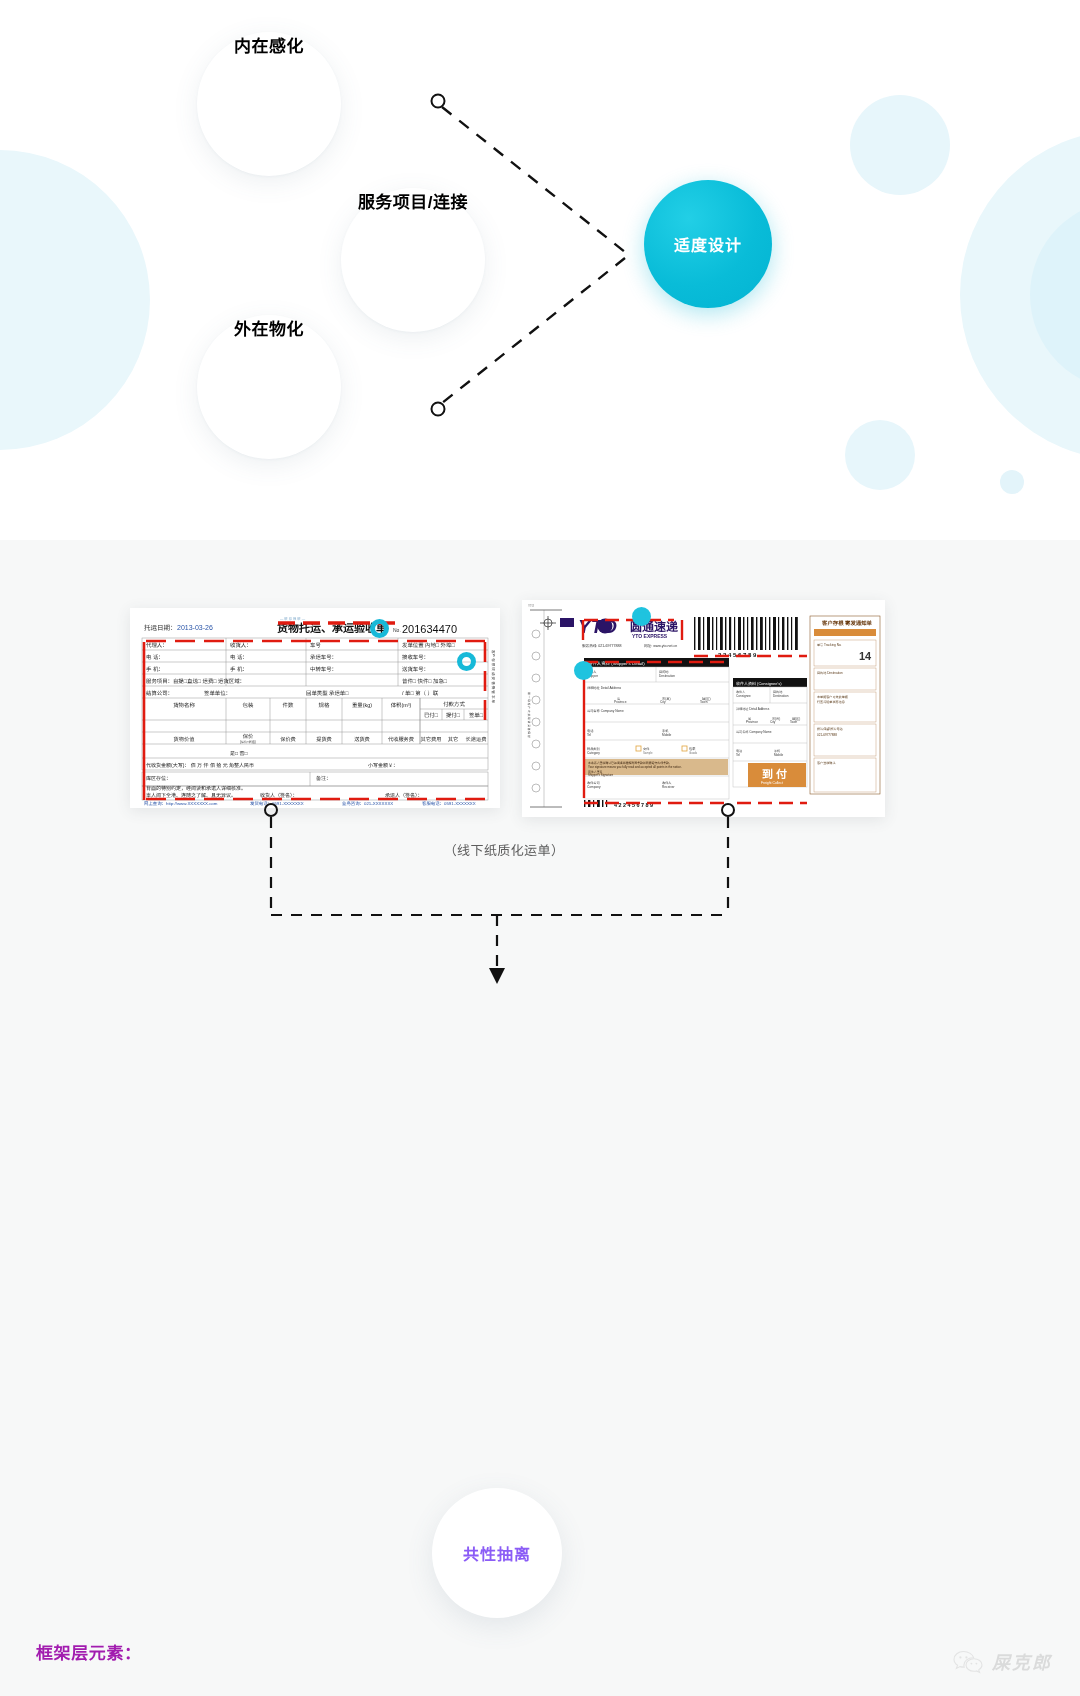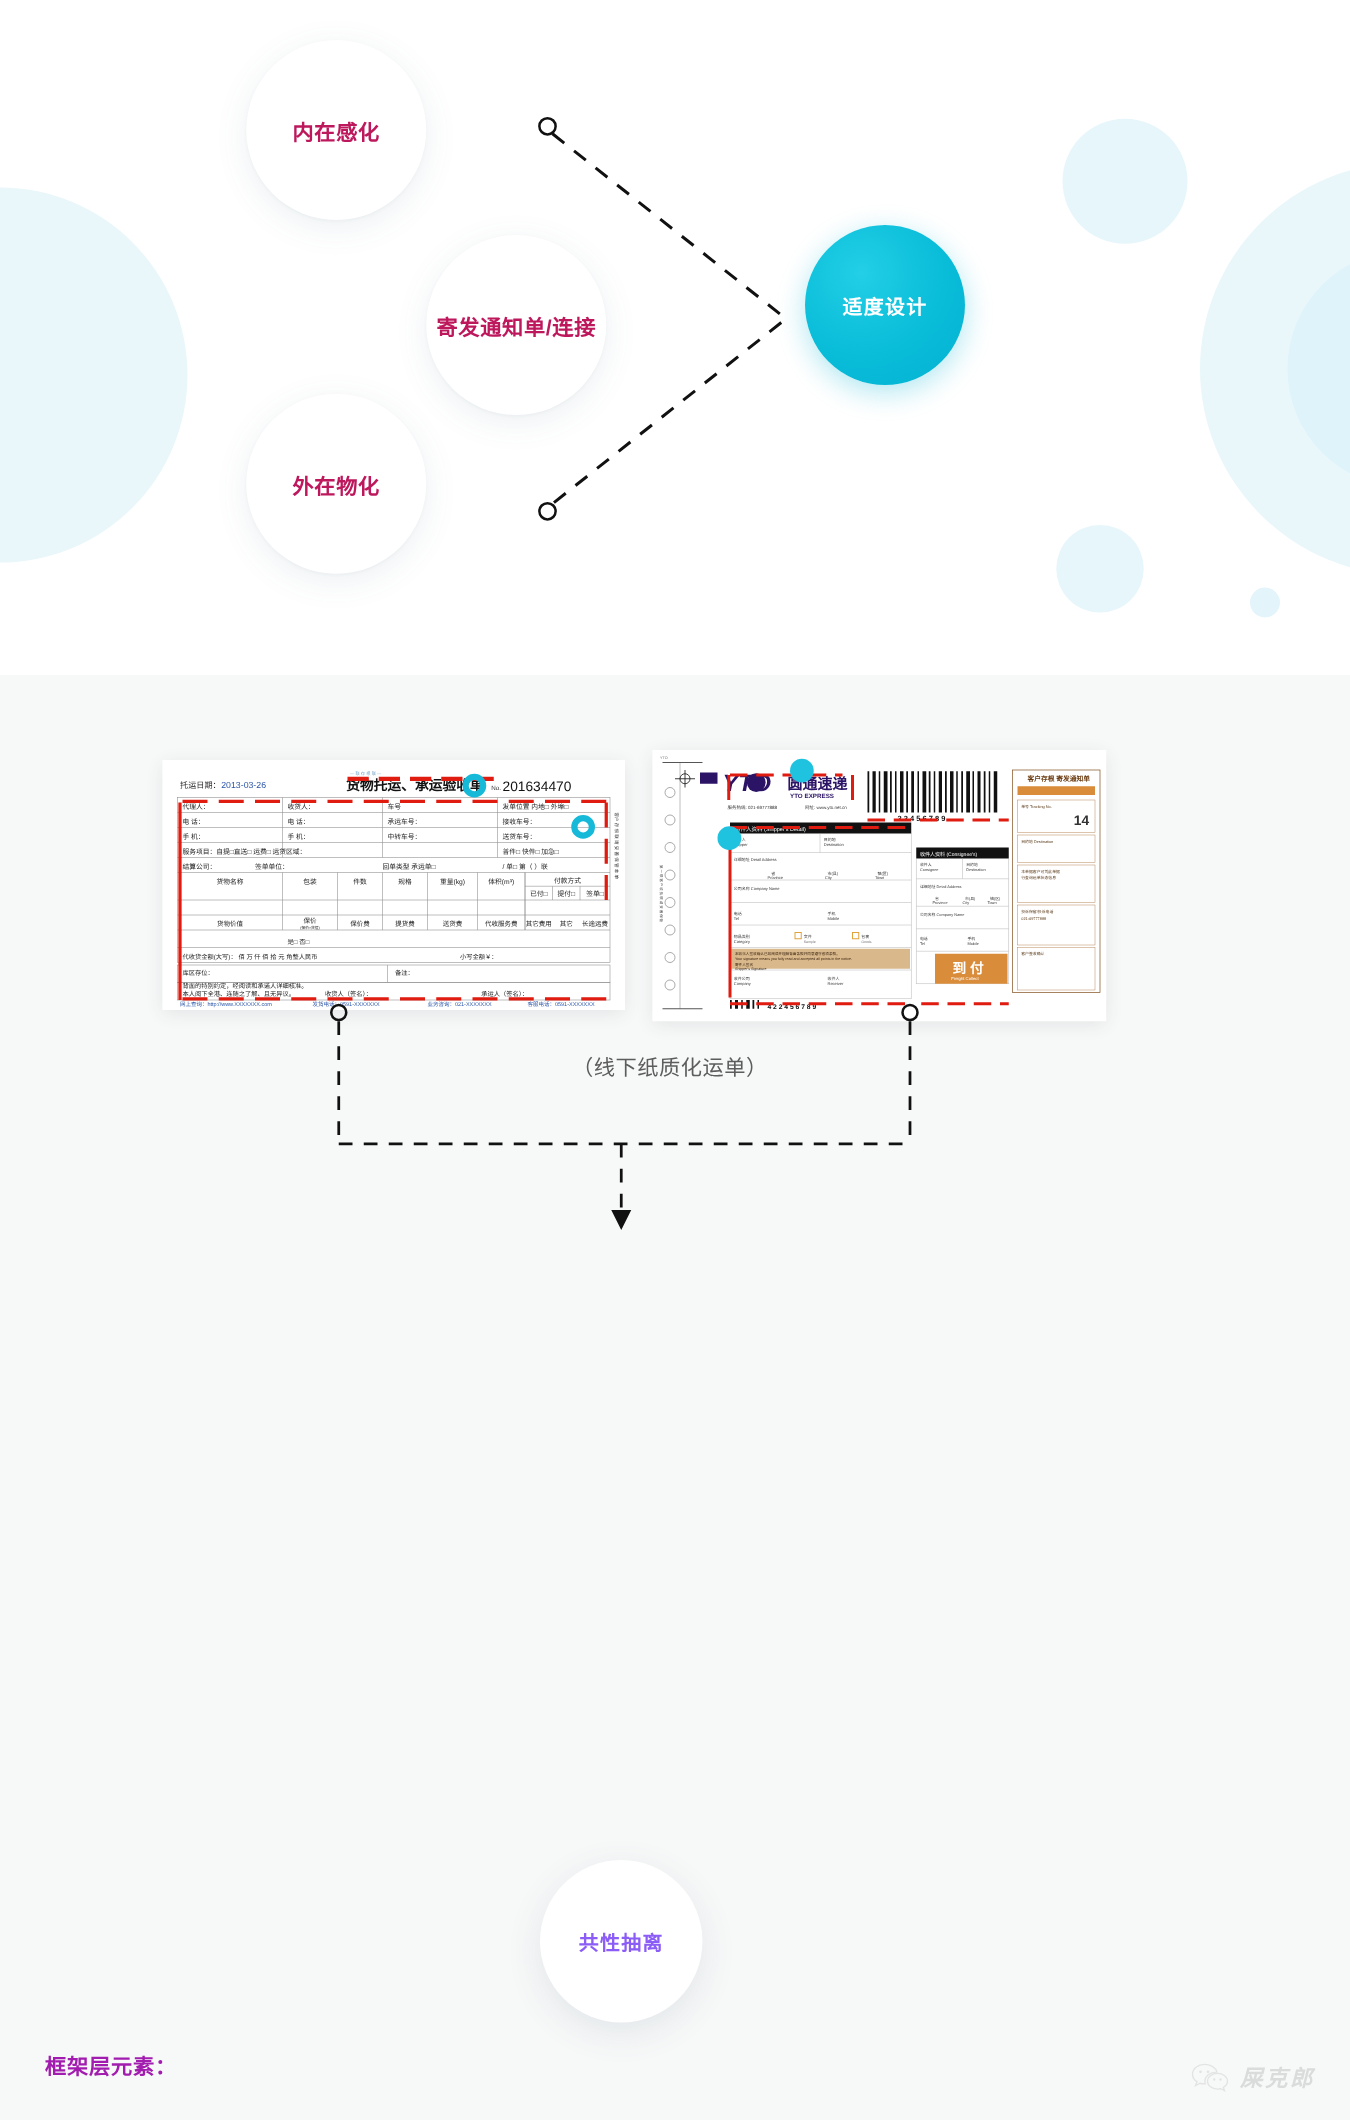--- a/index.html
+++ b/index.html
@@ -32,24 +32,24 @@
   
   .chev-left { position:absolute; left:-180px; top:110px; width:360px; height:290px; }
 
   .hero-inner { position:absolute; inset:0; }
 
   .soft-circle {
     position:absolute;
     border-radius:50%;
     background:#ffffff;
     box-shadow: 0 6px 26px rgba(80,110,130,0.10), 0 1px 3px rgba(80,110,130,0.05);
-    display:flex; align-items:center; justify-content:center;
+    display:flex; align-items:flex-start; justify-content:center;
     text-align:center;
     font-size:17px; font-weight:700; letter-spacing:0.5px;
-    color:#be185d;
+    color:#000000;
   }
   .sc-1 { left:197px; top:32px;  width:144px; height:144px; }
   .sc-2 { left:341px; top:188px; width:144px; height:144px; }
   .sc-3 { left:197px; top:315px; width:144px; height:144px; }
 
   .accent-circle {
     position:absolute; left:644px; top:180px; width:128px; height:128px;
     border-radius:50%;
     background: radial-gradient(circle at 35% 30%, #22cfe6 0%, #09bcd8 55%, #03b3d2 100%);
     box-shadow:0 6px 22px rgba(8,180,210,0.32);
@@ -73,21 +73,21 @@
   .doc-card {
     position:absolute;
     background:#ffffff;
     box-shadow:0 3px 14px rgba(60,70,80,0.11);
   }
   .doc-left  { left:130px; top:23px;  width:370px; height:200px; }
   .doc-right { left:522px; top:15px;  width:363px; height:217px; }
 
   .doc-caption {
     position:absolute; left:0; top:300px; width:1008px;
-    text-align:center; font-size:17px; color:#5d5d5d; letter-spacing:0.4px;margin-left:32px;
+    text-align:center; font-size:13px; color:#5d5d5d; letter-spacing:0.4px;
   }
 
   .flow-svg { position:absolute; left:0; top:260px; width:1080px; height:210px; }
 
   .circle-abstract {
     position:absolute; left:432px; top:948px; width:130px; height:130px;
     border-radius:50%; background:#fff;
     box-shadow:0 8px 28px rgba(80,110,130,0.12);
     display:flex; align-items:center; justify-content:center;
     font-size:16px; font-weight:700; color:#8b5cf6; letter-spacing:1px;
@@ -143,21 +143,21 @@
         <circle cx="18" cy="16" r="6.5" fill="none" stroke="#111" stroke-width="2"></circle>
         <path d="M22 22 L205 167" fill="none" stroke="#111" stroke-width="2.4" stroke-dasharray="12 10"></path>
         <path d="M205 173 L22 318" fill="none" stroke="#111" stroke-width="2.4" stroke-dasharray="12 10"></path>
         <circle cx="18" cy="324" r="6.5" fill="none" stroke="#111" stroke-width="2"></circle>
       </svg>
 
       <div class="soft-circle sc-1">
         <span>内在感化</span>
       </div>
       <div class="soft-circle sc-2">
-        <span>寄发通知单/连接</span>
+        <span>服务项目/连接</span>
       </div>
       <div class="soft-circle sc-3">
         <span>外在物化</span>
       </div>
 
       <div class="accent-circle">
         <span>适度设计</span>
       </div>
     </div>
   </section>

